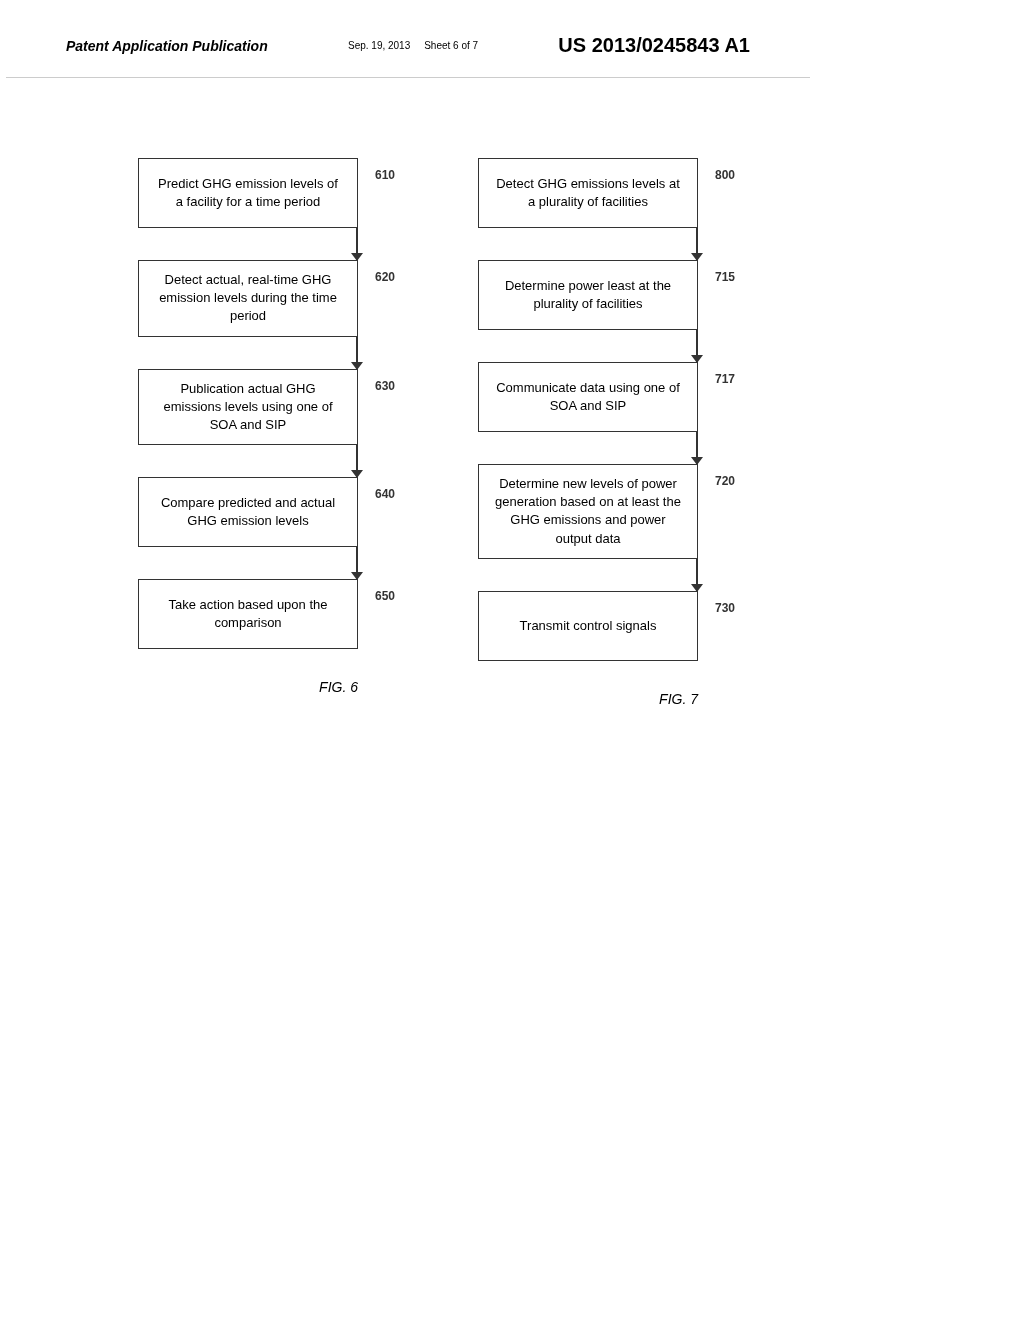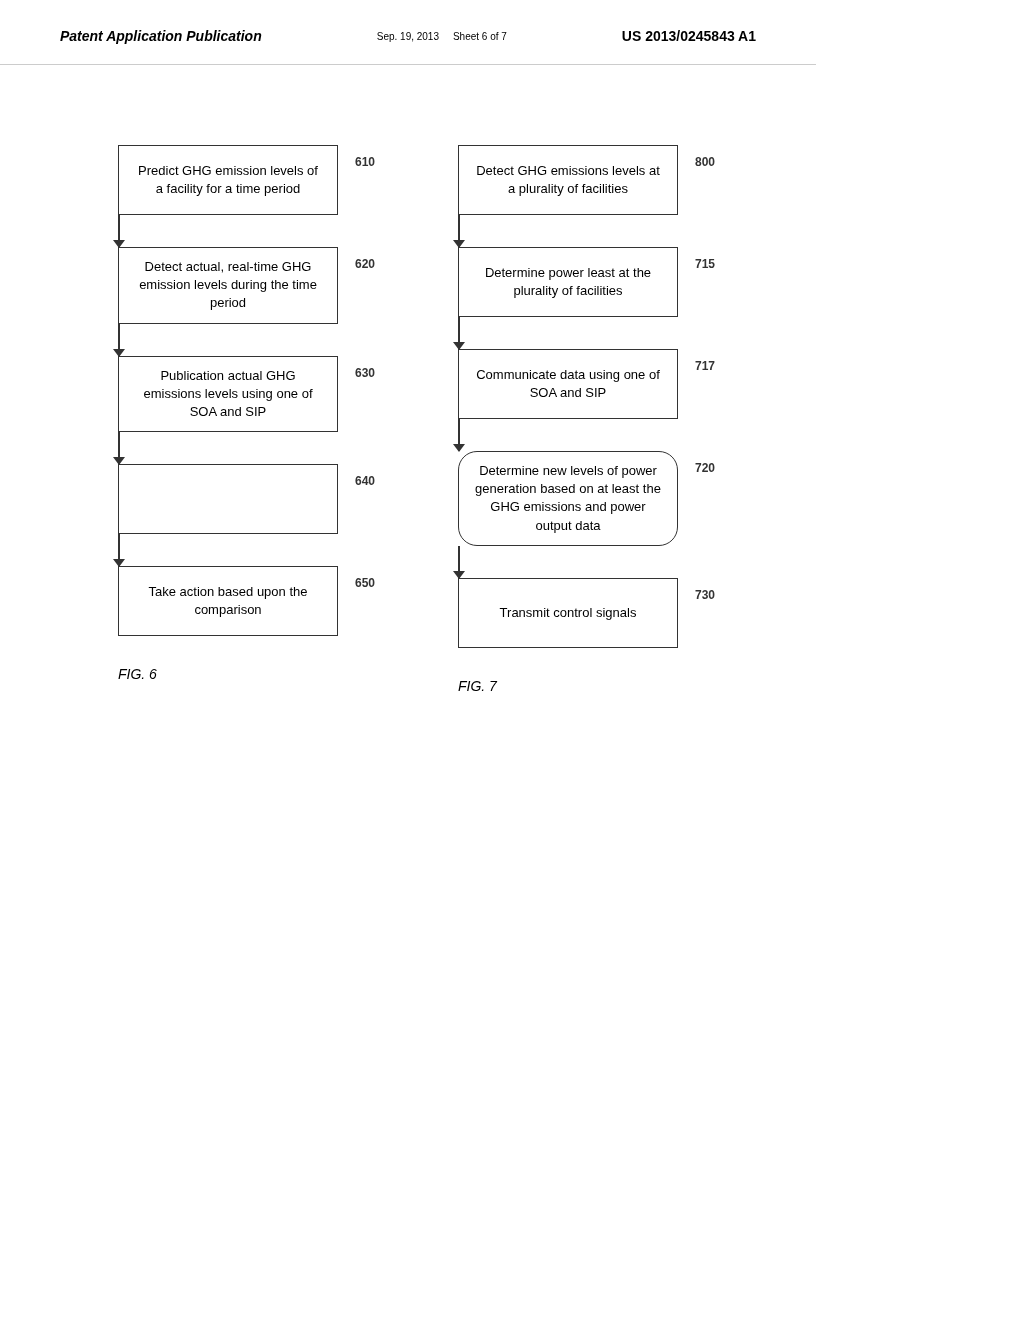--- a/index.html
+++ b/index.html
@@ -9,21 +9,21 @@
       width: 1024px;
       min-height: 1320px;
       position: relative;
       overflow: hidden;
     }
 
     .page {
       width: 816px;
       min-height: 1320px;
       background: #fff;
-      padding: 0;
+      padding: 6px;
       position: relative;
     }
 
     
     .header {
       display: flex;
       justify-content: space-between;
       align-items: center;
       padding: 28px 60px 20px 60px;
       border-bottom: 1px solid #ccc;
@@ -31,21 +31,21 @@
     .header-left {
       font-size: 14px;
       font-weight: bold;
       font-style: italic;
     }
     .header-center {
       font-size: 10px;
       text-align: center;
     }
     .header-right {
-      font-size: 14px;
+      font-size: 20px;
       font-weight: bold;
     }
 
     
     .content {
       padding: 60px 80px 60px 80px;
       display: flex;
       flex-direction: column;
       align-items: center;
     }
@@ -55,21 +55,21 @@
       display: flex;
       gap: 100px;
       justify-content: center;
       width: 100%;
       margin-top: 20px;
     }
 
     .flowchart {
       display: flex;
       flex-direction: column;
-      align-items: flex-start;
+      align-items: flex-end;
       gap: 0;
       min-width: 240px;
     }
 
     
     .flow-box {
       border: 1.5px solid #333;
       width: 220px;
       min-height: 70px;
       display: flex;
@@ -161,20 +161,21 @@
         </div>
         <div class="flow-arrow"></div>
 
         <div class="flow-box">
           <span>Publication actual GHG emissions levels using one of SOA and SIP</span>
           <span class="flow-label step-label">630</span>
         </div>
         <div class="flow-arrow"></div>
 
         <div class="flow-box">
+          <span>Compare predicted and actual GHG emission levels</span>
           <span class="flow-label step-label">640</span>
         </div>
         <div class="flow-arrow"></div>
 
         <div class="flow-box">
           <span>Take action based upon the comparison</span>
           <span class="flow-label step-label">650</span>
         </div>
 
         <div class="fig-label">FIG. 6</div>
@@ -193,21 +194,21 @@
           <span class="flow-label step-label">715</span>
         </div>
         <div class="flow-arrow"></div>
 
         <div class="flow-box">
           <span>Communicate data using one of SOA and SIP</span>
           <span class="flow-label step-label">717</span>
         </div>
         <div class="flow-arrow"></div>
 
-        <div class="flow-box" style="min-height:85px;border-radius:19px;">
+        <div class="flow-box" style="min-height:85px;">
           <span>Determine new levels of power generation based on at least the GHG emissions and power output data</span>
           <span class="flow-label step-label">720</span>
         </div>
         <div class="flow-arrow"></div>
 
         <div class="flow-box">
           <span>Transmit control signals</span>
           <span class="flow-label step-label">730</span>
         </div>
 

